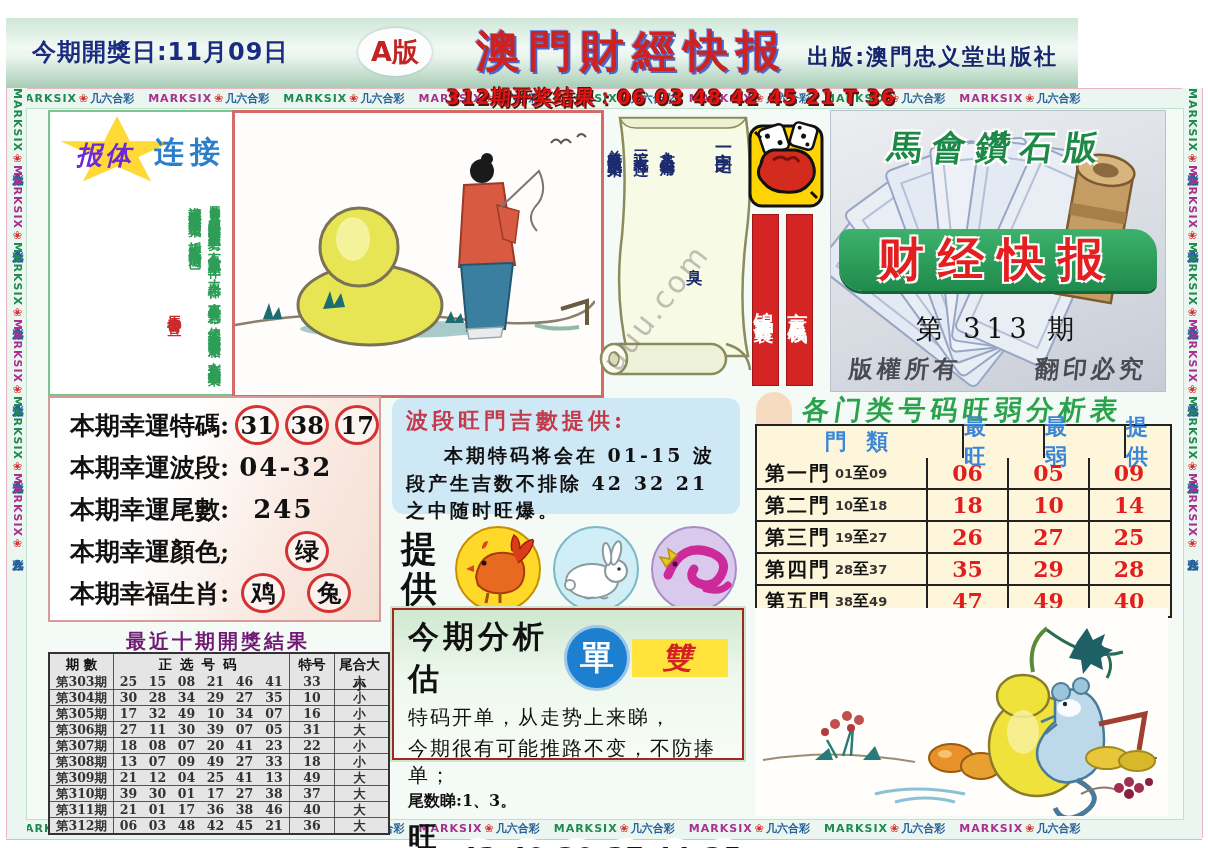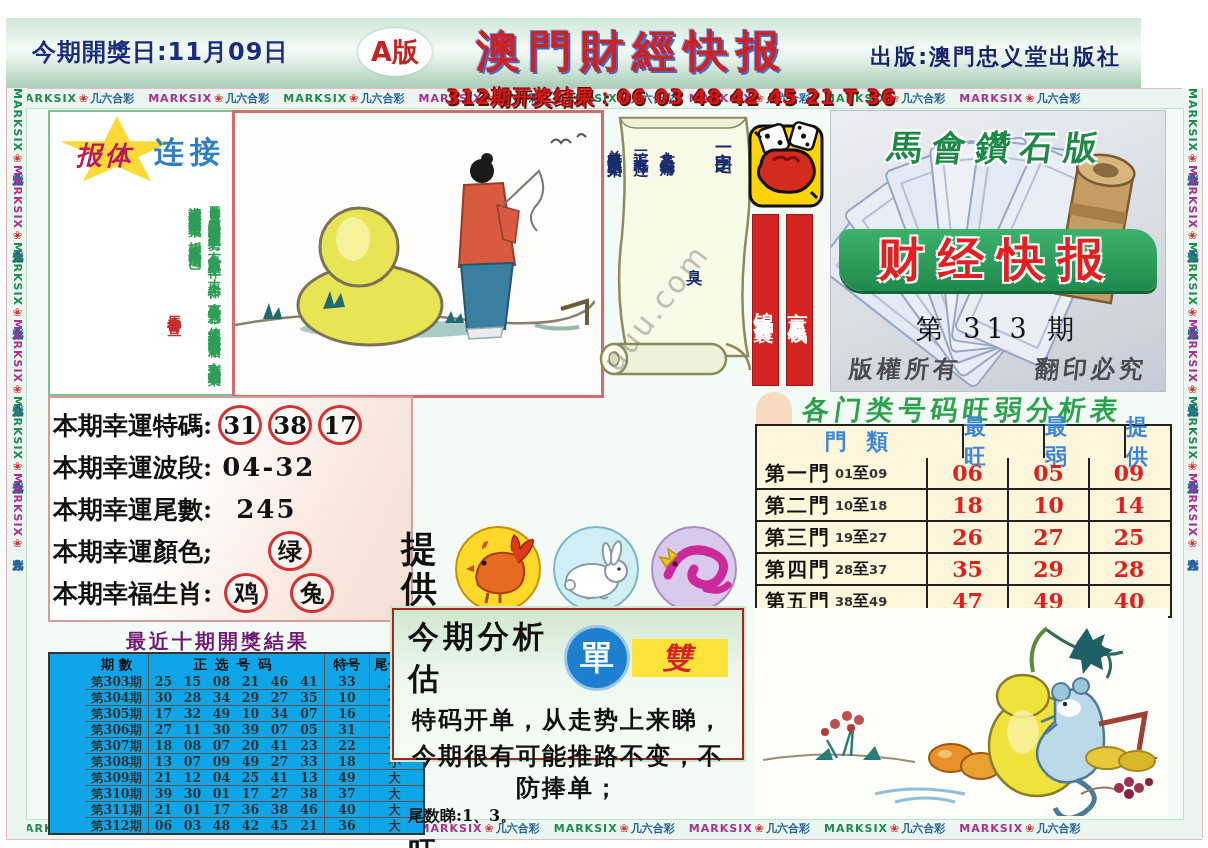--- a/index.html
+++ b/index.html
@@ -1,21 +1,21 @@
 <!DOCTYPE html>
 <html><head>
 <meta charset="utf-8">
 <style>
   html,body{margin:0;padding:0;background:#fff;}
   .page{position:relative;width:1208px;height:848px;background:#fff;overflow:hidden;
         font-family:"DejaVu Sans",sans-serif;}
   
-  .hdr{position:absolute;left:6px;top:18px;width:1135px;height:70px;
+  .hdr{position:absolute;left:6px;top:18px;width:1044px;height:70px;
        background:linear-gradient(180deg,#cfe7d8 0%,#f0f9f3 42%,#eaf5ee 55%,#a8cdb6 100%);
-       border-bottom:2px solid #8db89c;}
+       border-bottom:2px solid #8db89c;padding-left:28px;}
   .hdr-date{position:absolute;left:26px;top:18px;font-size:24px;font-weight:bold;color:#1b2b80;letter-spacing:1px;}
   .hdr-edition{position:absolute;left:352px;top:10px;width:74px;height:48px;background:#fdfdfd;
        border-radius:50%;box-shadow:0 0 3px #9bb;display:flex;align-items:center;justify-content:center;
        font-size:27px;font-weight:bold;color:#c22323;}
   .hdr-title{position:absolute;left:436px;top:4px;width:380px;text-align:center;font-size:44px;font-weight:bold;
        color:#cc2222;letter-spacing:8px;font-family:"DejaVu Serif",serif;
        text-shadow:2px 2px 0 #4a66c8, -1px -1px 0 #7a96e8;}
   .hdr-pub{position:absolute;right:20px;top:24px;font-size:22px;font-weight:bold;color:#17256e;letter-spacing:2px;}
   
   .strip{position:absolute;background:#ecf6f1;overflow:hidden;white-space:nowrap;font-size:11px;font-weight:bold;}
@@ -33,21 +33,21 @@
   .result-line{position:absolute;left:446px;top:84px;z-index:5;font-size:20px;font-weight:bold;color:#e01212;
        letter-spacing:1px;text-shadow:1.5px 1.5px 0 #57110f,-1px -1px 0 #57110f;transform:skewX(-4deg);}
   
   .main{position:absolute;left:26px;top:108px;width:1156px;height:710px;background:#f4faf5;
         border:1px solid #bfe0c9;}
   
   .linkbox{position:absolute;left:48px;top:110px;width:182px;height:282px;background:#fff;
        border:2px solid #7ac48f;box-shadow:0 0 0 2px #fff inset;overflow:hidden;}
   .star{position:absolute;left:8px;top:4px;width:118px;height:72px;background:#ffd935;
        clip-path:polygon(50% 0%,61% 35%,98% 35%,68% 57%,79% 91%,50% 70%,21% 91%,32% 57%,2% 35%,39% 35%);}
-  .linkbox .t-red{position:absolute;left:26px;top:26px;font-size:26px;font-weight:bold;color:#be185d;
+  .linkbox .t-red{position:absolute;left:26px;top:26px;font-size:26px;font-weight:bold;color:#6d28d9;
        font-style:italic;font-family:Liberation Sans, sans-serif;letter-spacing:3px;}
   .linkbox .t-blue{position:absolute;right:6px;top:20px;font-size:30px;font-weight:bold;color:#2b7ec9;
        font-family:"DejaVu Serif",serif;letter-spacing:6px;}
   .linkbox .vtext{position:absolute;left:8px;right:8px;top:84px;bottom:6px;writing-mode:vertical-rl;
        font-size:13px;line-height:1.5;letter-spacing:1.5px;color:#2e9e57;font-weight:bold;
        font-family:"DejaVu Serif",serif;overflow:hidden;}
   .vtext .lead{font-size:11px;color:#2e9e57;}
   .vtext .sig{color:#c92a2a;margin-inline-start:108px;font-size:14px;}
   
   .paint{position:absolute;left:232px;top:110px;width:366px;height:282px;background:#fffdfb;
@@ -77,23 +77,23 @@
   .ribbon{position:absolute;left:8px;top:118px;width:318px;height:62px;background:linear-gradient(180deg,#3db26c,#1f8a4c);
        border-radius:10px 24px 10px 24px;box-shadow:0 3px 0 #14663a;display:flex;align-items:center;justify-content:center;}
   .ribbon span{font-size:46px;font-weight:bold;color:#e31f1f;letter-spacing:14px;font-family:"DejaVu Serif",serif;
        text-shadow:2px 2px 0 #fff,-2px -2px 0 #fff,2px -2px 0 #fff,-2px 2px 0 #fff;}
   .money .issue{position:absolute;left:0;top:200px;width:100%;text-align:center;font-size:27px;font-weight:normal;
        color:#111;letter-spacing:6px;font-family:"DejaVu Serif",serif;}
   .money .copy{position:absolute;left:0;top:242px;width:100%;display:flex;justify-content:space-between;
        padding:0 18px;box-sizing:border-box;font-size:24px;font-weight:bold;color:#4a4a52;
        letter-spacing:4px;font-family:"DejaVu Serif",serif;transform:skewX(-6deg);}
   
-  .lucky{position:absolute;left:48px;top:396px;width:365px;height:226px;
+  .lucky{position:absolute;left:48px;top:396px;width:333px;height:226px;
        background:linear-gradient(115deg,#ffffff 35%,#f9e9e1 70%,#f4ded2 100%);
-       border:2px solid #d89b9b;box-sizing:border-box;padding:6px 3px;}
+       border:2px solid #d89b9b;box-sizing:border-box;padding:6px 20px;}
   .lrow{height:42px;display:flex;align-items:center;font-family:"DejaVu Serif",serif;
        font-size:25px;font-weight:bold;color:#111;white-space:nowrap;}
   .lrow .val{margin-left:10px;font-size:26px;letter-spacing:2px;}
   .circ{display:inline-flex;align-items:center;justify-content:center;width:38px;height:34px;
        border:3px solid #d43333;border-radius:50%;font-size:24px;font-weight:bold;color:#111;
        margin-left:6px;background:rgba(255,255,255,.5);}
   
   .wave{position:absolute;left:392px;top:398px;width:348px;height:116px;background:#cfe8f6;
        border-radius:12px;padding:8px 14px;box-sizing:border-box;}
   .wave .wt{font-size:22px;font-weight:bold;color:#c43a4a;letter-spacing:4px;font-family:"DejaVu Serif",serif;}
@@ -114,43 +114,43 @@
   .ancell:first-child{border-left:none;justify-content:flex-start;padding-left:8px;}
   .anhead{height:32px;font-size:22px;font-weight:bold;color:#3b86d8;letter-spacing:6px;font-family:"DejaVu Serif",serif;margin-left:36px;}
   .anhead:first-child{justify-content:center;padding-left:0;}
   .gate{font-size:20px;font-weight:bold;color:#111;font-family:"DejaVu Serif",serif;letter-spacing:2px;}
   .range{font-size:13px;color:#333;margin-left:4px;font-weight:bold;}
   .range .zhi{font-size:16px;color:#111;}
   .anval{font-size:22px;font-weight:bold;color:#e02020;font-family:"DejaVu Serif",serif;}
   
   .rtitle{position:absolute;left:48px;top:628px;width:340px;text-align:center;font-size:20px;font-weight:bold;
        color:#701a75;letter-spacing:3px;font-family:"DejaVu Serif",serif;}
-  .rtable{position:absolute;left:48px;top:652px;width:338px;border:2px solid #333;background:#0ea5e9;
-       font-family:"DejaVu Serif",serif;padding-left:35px;}
+  .rtable{position:absolute;left:48px;top:652px;width:338px;border:2px solid #333;background:#e5e5e5;
+       font-family:"DejaVu Serif",serif;}
   .rrow{display:grid;grid-template-columns:64px 29px 29px 29px 29px 29px 30px 45px 50px;border-top:1px solid #555;}
   .rrow:first-child{border-top:none;}
   .rcell{height:15px;line-height:15px;font-size:12.5px;color:#333;text-align:center;font-weight:bold;}
   .rcell.pd{border-right:1px solid #555;}
   .rcell.sp{border-left:1px solid #555;}
   .rhead .rcell{height:20px;line-height:20px;font-size:13.5px;color:#111;}
   .rhead .nums-h{grid-column:2/8;letter-spacing:8px;}
   
   .guess{position:absolute;left:392px;top:608px;width:352px;height:152px;
        background:linear-gradient(180deg,#cfe8cf 0%,#eef8ee 45%,#f7fcf5 100%);
        border:2px solid #9c2a1f;box-shadow:0 0 0 2px #cfe4cf;box-sizing:border-box;padding:6px 14px;}
   .guess .g-top{display:flex;align-items:center;}
   .guess .gt{font-size:31px;font-weight:bold;color:#111;letter-spacing:4px;font-family:"DejaVu Serif",serif;}
   .odd-badge{width:60px;height:60px;border-radius:50%;background:#1d7fd0;color:#fff;display:flex;align-items:center;
        justify-content:center;font-size:34px;font-weight:bold;margin-left:12px;border:3px solid #9cc6ea;
        font-family:"DejaVu Serif",serif;flex:none;}
   .even-badge{width:96px;height:38px;background:#ffe23a;color:#d42222;display:flex;align-items:center;justify-content:center;
        font-size:30px;font-weight:bold;font-style:italic;margin-left:2px;letter-spacing:6px;
        font-family:"DejaVu Serif",serif;flex:none;}
-  .guess .gl{font-size:24px;font-weight:bold;color:#111;letter-spacing:2px;font-family:"DejaVu Serif",serif;
-       text-align:center;margin-top:4px;}
+  .guess .gl{font-size:20px;font-weight:normal;color:#111;letter-spacing:2px;font-family:"DejaVu Serif",serif;
+       text-align:left;margin-top:4px;}
   .guess .gtail{font-size:16px;font-weight:bold;color:#111;text-align:left;margin-top:2px;
        font-family:"DejaVu Serif",serif;}
   .hotline{display:flex;align-items:center;margin-top:6px;}
   .hotline .hl{font-size:29px;font-weight:bold;color:#111;font-family:"DejaVu Serif",serif;letter-spacing:1px;}
   .hotnum{width:41px;height:41px;border-radius:50%;background:#fff;display:flex;align-items:center;justify-content:center;
        font-size:27px;font-weight:bold;color:#111;margin-left:8px;font-family:"DejaVu Serif",serif;flex:none;}
   
   .illus{position:absolute;left:755px;top:608px;width:413px;height:208px;background:#fffefb;overflow:hidden;}
   
   .wm{position:absolute;left:580px;top:290px;transform:rotate(-52deg);font-size:30px;color:rgba(120,120,120,.45);
@@ -334,20 +334,24 @@
     </div>
     <div class="lrow">
       <span>本期幸福生肖:</span>
       <span style="display:inline-flex;gap:16px;margin-left:6px">
           <span class="circ">鸡</span>
           <span class="circ">兔</span>
         </span>
     </div>
   </div>
 
+  <div class="wave">
+    <div class="wt">波段旺門吉數提供:</div>
+    <div class="wb">本期特码将会在 01-15 波段产生吉数不排除 42 32 21 之中随时旺爆。</div>
+  </div>
 
   <div class="tigong">
     <div class="tl">提供</div>
     <svg class="zod" viewBox="0 0 92 92">
       <circle cx="46" cy="46" r="42" fill="#ffd92a" stroke="#c89000" stroke-width="2"></circle>
       <path d="M24,54 q4,-26 30,-24 q20,2 18,22 q-2,16 -20,18 q-16,2 -26,-8 Z" fill="#e86a20" stroke="#a83c08" stroke-width="2"></path>
       <path d="M66,40 q14,-10 16,-24 q-10,2 -14,10 q0,-10 -6,-14 q-4,8 -2,16" fill="#d83c18" stroke="#a01c08" stroke-width="1.5"></path>
       <circle cx="32" cy="40" r="2.5" fill="#210"></circle>
       <path d="M22,42 l-8,4 l8,3 z" fill="#d42"></path>
       <path d="M30,26 q0,-8 6,-8 q-1,7 -6,8 Z" fill="#d42"></path>

